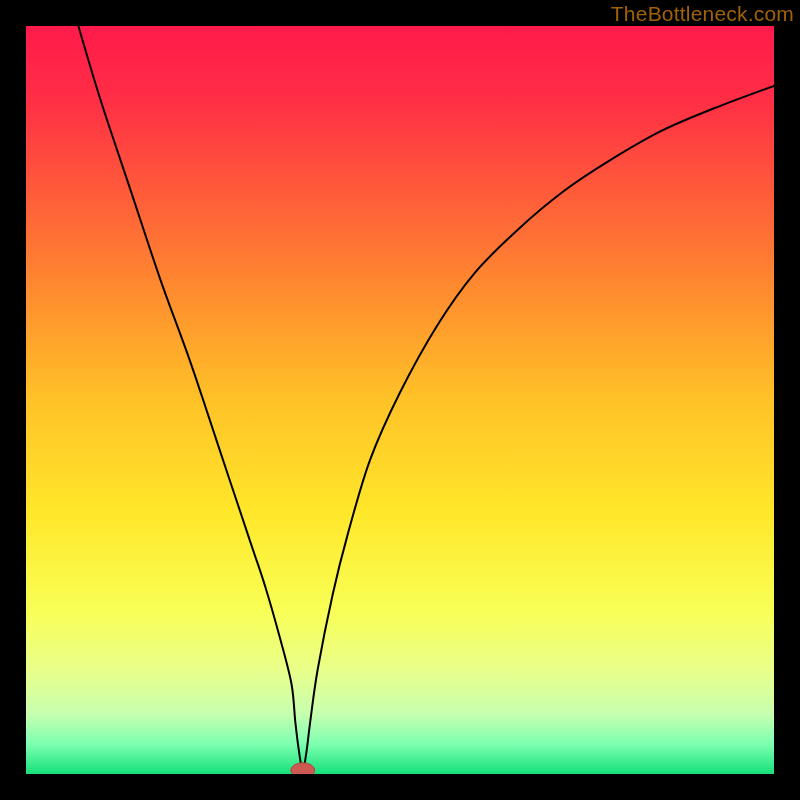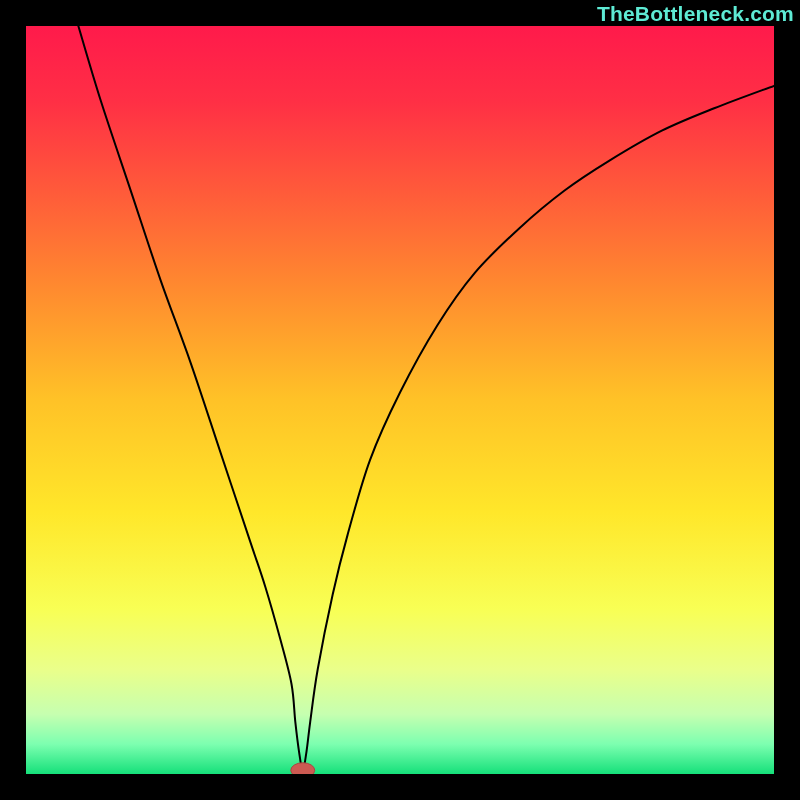--- a/index.html
+++ b/index.html
@@ -23,23 +23,23 @@
     position: absolute;
     left: 0;
     top: 0;
     width: 748px;
     height: 748px;
   }
   .watermark {
     position: absolute;
     top: 2px;
     right: 6px;
-    color: #5eead4;
+    color: #a16207;
     font-size: 21px;
-    font-weight: 700;
+    font-weight: 400;
     letter-spacing: 0.2px;
   }
   svg { display: block; }
 </style>
 </head>
 <body>
 
 <div class="frame">
   <svg class="plot" id="plot" viewBox="0 0 748 748" preserveAspectRatio="none">
     <defs>

